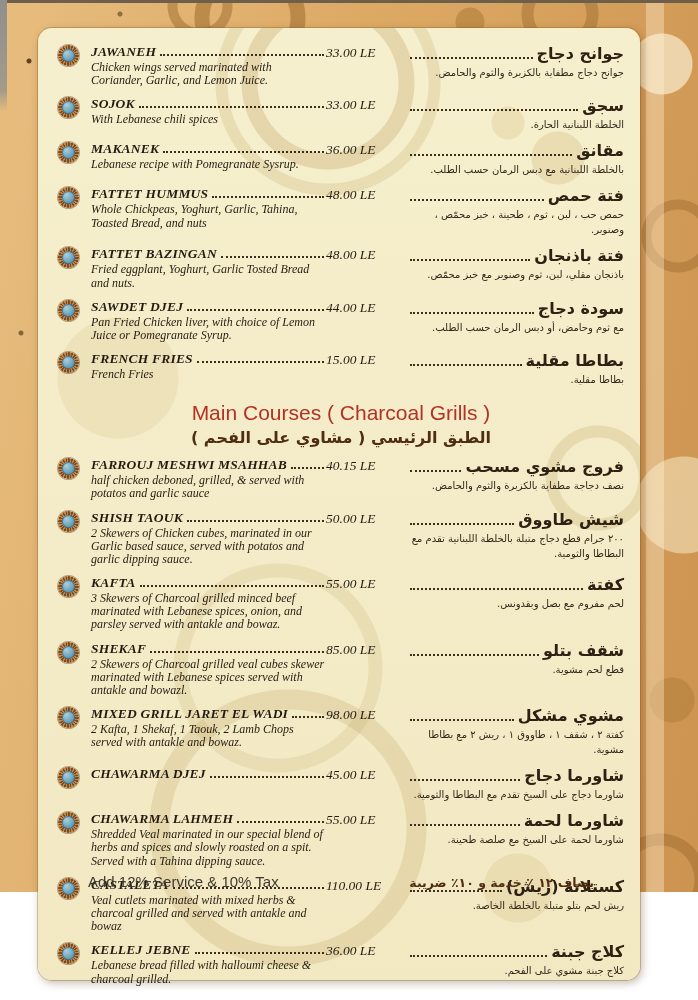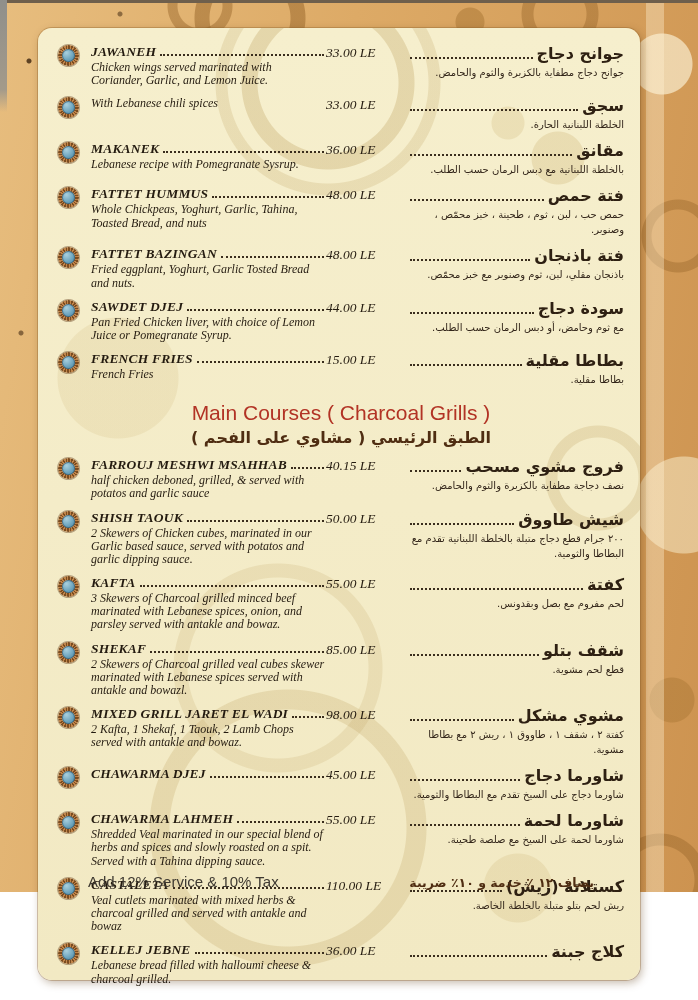--- a/index.html
+++ b/index.html
@@ -113,20 +113,24 @@
               <span class="dots dots-ar"></span>
             </div>
             <div class="desc-ar">جوانح دجاج مطفاية بالكزبرة والثوم والحامض.</div>
           </div>
         </div>
         <div class="row">
           <div class="badgewrap">
             <span class="badge-core"></span>
           </div>
           <div class="en">
+            <div class="nameline">
+              <span class="nm">SOJOK</span>
+              <span class="dots"></span>
+            </div>
             <div class="desc">With Lebanese chili spices</div>
           </div>
           <div class="price">33.00 LE</div>
           <div class="ar">
             <div class="nameline-ar">
               <span class="nm-ar">سجق</span>
               <span class="dots dots-ar"></span>
             </div>
             <div class="desc-ar">الخلطة اللبنانية الحارة.</div>
           </div>
@@ -404,20 +408,21 @@
               <span class="dots"></span>
             </div>
             <div class="desc">Lebanese bread filled with halloumi cheese &amp; charcoal grilled.</div>
           </div>
           <div class="price">36.00 LE</div>
           <div class="ar">
             <div class="nameline-ar">
               <span class="nm-ar">كلاج جبنة</span>
               <span class="dots dots-ar"></span>
             </div>
+            <div class="desc-ar">كلاج جبنة مشوي على الفحم.</div>
           </div>
         </div>
       </div>
   </div>
 
   <div class="footer">
     <span class="foot-en">Add 12% Service &amp; 10% Tax</span>
     <span class="foot-ar">يضاف ١٢ ٪ خدمة و ١٠٪ ضريبة</span>
   </div>
 </div>

